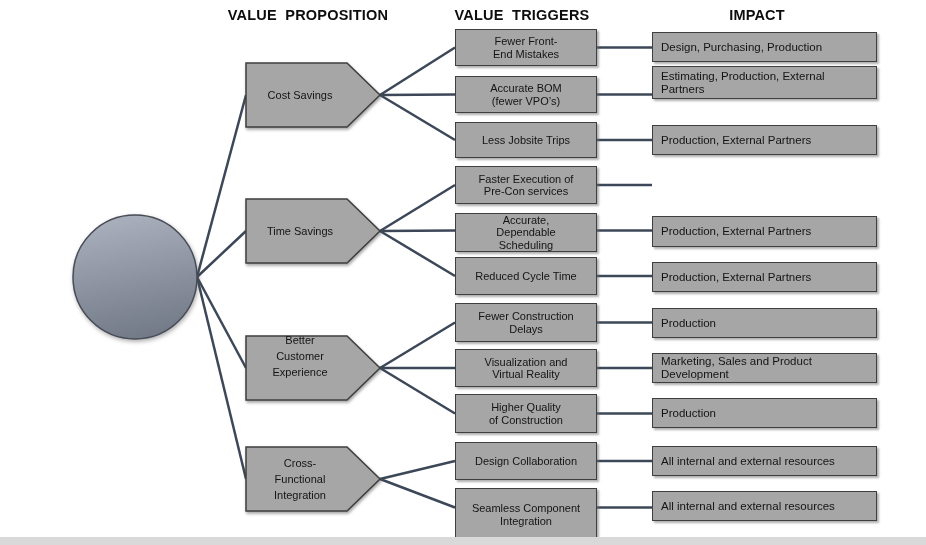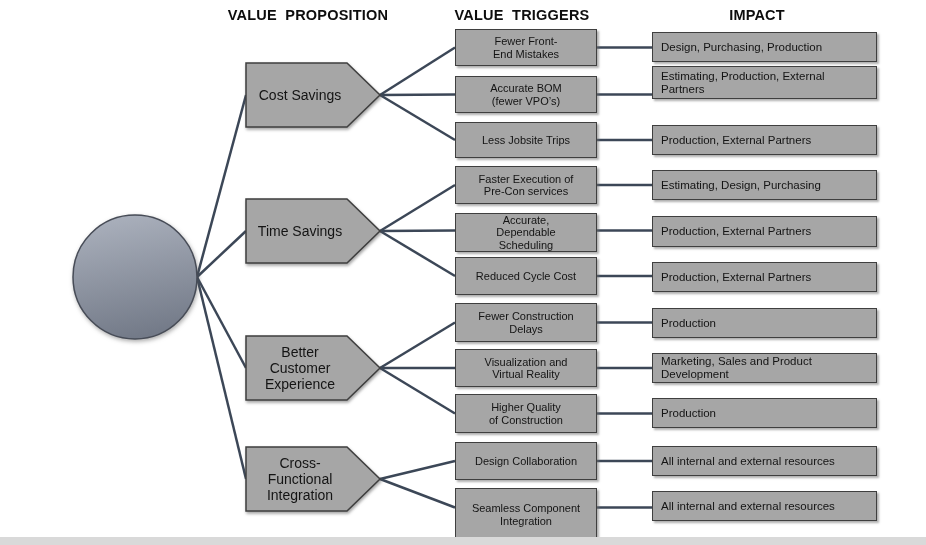--- a/index.html
+++ b/index.html
@@ -32,21 +32,21 @@
     white-space:pre;color:#0d0d0d;
   }
   .root-label{
     position:absolute;left:73px;top:215px;width:124px;height:124px;
     display:flex;align-items:center;justify-content:center;
     font-size:14.5px;font-weight:600;letter-spacing:.3px;
   }
   .arrow-label{
     position:absolute;left:246px;width:108px;
     display:flex;align-items:center;justify-content:center;text-align:center;
-    font-size:14px;line-height:15px;white-space:pre-line;
+    font-size:11px;line-height:15px;white-space:pre-line;
   }
   .tbox{
     position:absolute;left:455px;width:142px;
     background:var(--box-fill);border:1.5px solid var(--box-border);
     box-shadow:2px 2px 2px rgba(110,110,110,.55);
     display:flex;align-items:center;justify-content:center;text-align:center;
     font-size:11px;line-height:12.5px;white-space:pre-line;overflow:hidden;
   }
   .ibox{
     position:absolute;left:652px;width:225px;
@@ -116,53 +116,52 @@
     <circle class="root-circle" cx="135" cy="277" r="62"></circle>
   </svg>
 
   <div class="hdr" style="left:308px">VALUE  PROPOSITION</div>
   <div class="hdr" style="left:522px">VALUE  TRIGGERS</div>
   <div class="hdr" style="left:757px">IMPACT</div>
 
 
   <div class="arrow-label" style="top:63px;height:64px">Cost Savings</div>
   <div class="arrow-label" style="top:199px;height:64px">Time Savings</div>
-  <div class="arrow-label" style="top:336px;height:64px;line-height:16px">Better
+  <div class="arrow-label" style="top:324px;height:64px;line-height:16px">Better
 Customer
 Experience</div>
   <div class="arrow-label" style="top:447px;height:64px;line-height:16px">Cross-
 Functional
 Integration</div>
 
   <div class="tbox" style="top:29px;height:37px">Fewer Front-
 End Mistakes</div>
   <div class="tbox" style="top:76px;height:37px">Accurate BOM
 (fewer VPO’s)</div>
   <div class="tbox" style="top:122px;height:36px">Less Jobsite Trips</div>
   <div class="tbox" style="top:166px;height:38px">Faster Execution of
 Pre-Con services</div>
   <div class="tbox" style="top:213px;height:39px">Accurate,
 Dependable
 Scheduling</div>
-  <div class="tbox" style="top:257px;height:38px">Reduced Cycle Cost</div>
+  <div class="tbox" style="top:257px;height:38px">Reduced Cycle Time</div>
   <div class="tbox" style="top:303px;height:39px">Fewer Construction
 Delays</div>
   <div class="tbox" style="top:349px;height:38px">Visualization and
 Virtual Reality</div>
   <div class="tbox" style="top:394px;height:39px">Higher Quality
 of Construction</div>
   <div class="tbox" style="top:442px;height:38px">Design Collaboration</div>
   <div class="tbox" style="top:488px;height:53px">Seamless Component
 Integration</div>
 
   <div class="ibox" style="top:32px;height:30px">Design, Purchasing, Production</div>
   <div class="ibox" style="top:66px;height:33px">Estimating, Production, External
 Partners</div>
   <div class="ibox" style="top:125px;height:30px">Production, External Partners</div>
-  <div class="ibox" style="top:170px;height:30px">Estimating, Design, Purchasing</div>
   <div class="ibox" style="top:216px;height:31px">Production, External Partners</div>
   <div class="ibox" style="top:262px;height:30px">Production, External Partners</div>
   <div class="ibox" style="top:308px;height:30px">Production</div>
   <div class="ibox" style="top:353px;height:30px">Marketing, Sales and Product
 Development</div>
   <div class="ibox" style="top:398px;height:30px">Production</div>
   <div class="ibox" style="top:446px;height:30px">All internal and external resources</div>
   <div class="ibox" style="top:491px;height:30px">All internal and external resources</div>
 
   <div class="bottom-bar"></div>

